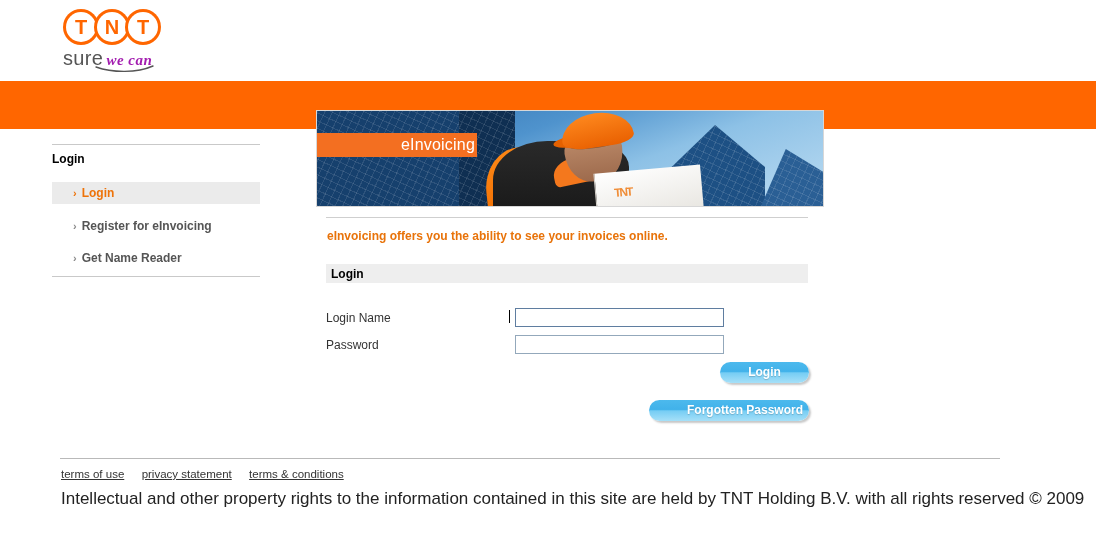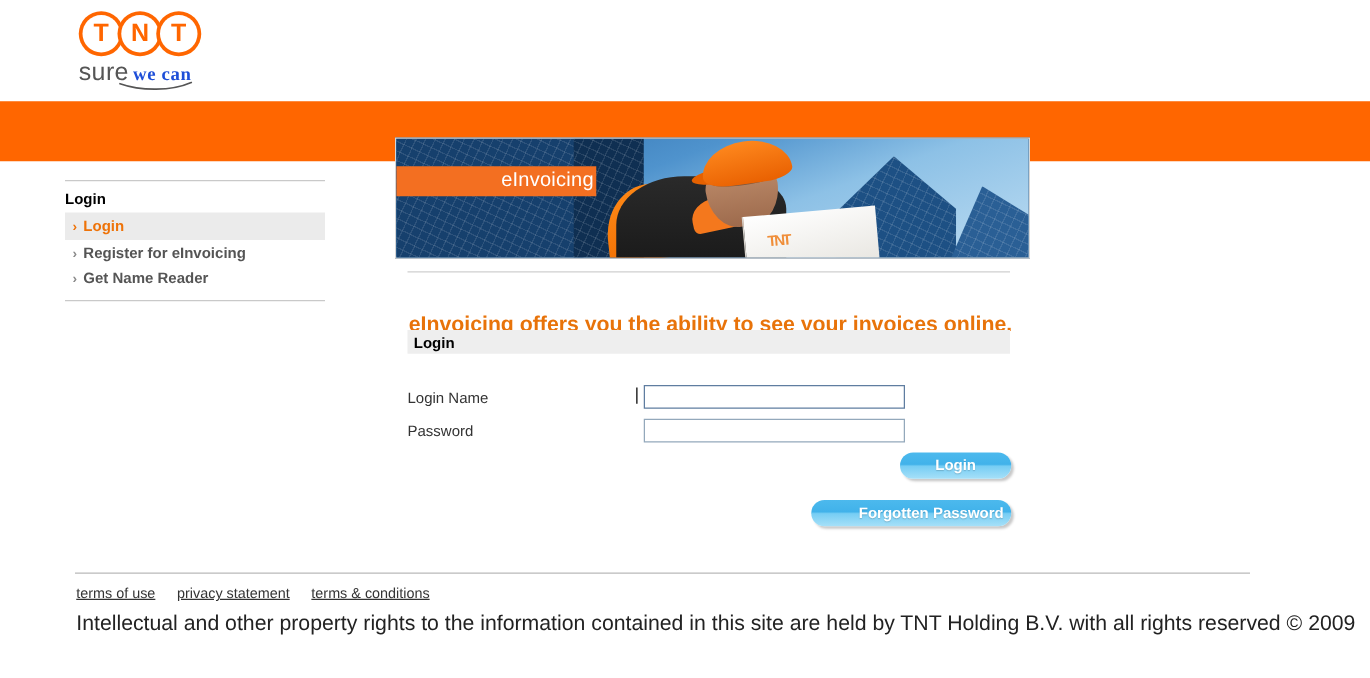--- a/index.html
+++ b/index.html
@@ -78,22 +78,23 @@
     white-space: nowrap;
   }
   #tagline .sure {
     font-family: Liberation Sans, sans-serif;
     font-size: 20px;
     color: #555555;
     letter-spacing: 0.3px;
   }
   #tagline .wecan {
     font-family: "Liberation Serif", serif;
+    font-style: italic;
     font-size: 15px;
-    color: #1d4ed8;
+    color: #a21caf;
     font-weight: bold;
     letter-spacing: 0.5px;
   }
   #tagline-swoosh {
     position: absolute;
     left: 32px;
     top: 56px;
     width: 60px;
     height: 8px;
   }
@@ -124,27 +125,28 @@
     font-family: "Liberation Sans", sans-serif;
     font-weight: bold;
     font-size: 12px;
     color: #000000;
     padding: 7px 0 4px 0;
   }
   .side-item {
     display: block;
     height: 20px;
     line-height: 20px;
-    padding-left: 6px;
+    padding-left: 21px;
     font-size: 12px;
     font-weight: bold;
     color: #555555;
     text-decoration: none;
     white-space: nowrap;
     cursor: pointer;
+    margin-top: 12px;
   }
   .side-item .chev {
     color: #8a8a8a;
     font-weight: bold;
     margin-right: 5px;
     font-size: 11px;
   }
   .side-item.active {
     background: #ebebeb;
     color: #ee7309;
@@ -308,25 +310,24 @@
     width: 482px;
     height: 1px;
     background: #cfcfcf;
   }
 
   #tagline-text {
     position: absolute;
     left: 11px;
     top: 119px;
     font-family: "Liberation Sans", sans-serif;
-    font-size: 17px;
+    font-size: 12px;
     font-weight: bold;
     color: #e8730a;
     white-space: nowrap;
-    margin-top: 21px;
   }
 
   #login-section-header {
     position: absolute;
     left: 10px;
     top: 154px;
     width: 482px;
     height: 19px;
     background: #eeeeee;
   }

